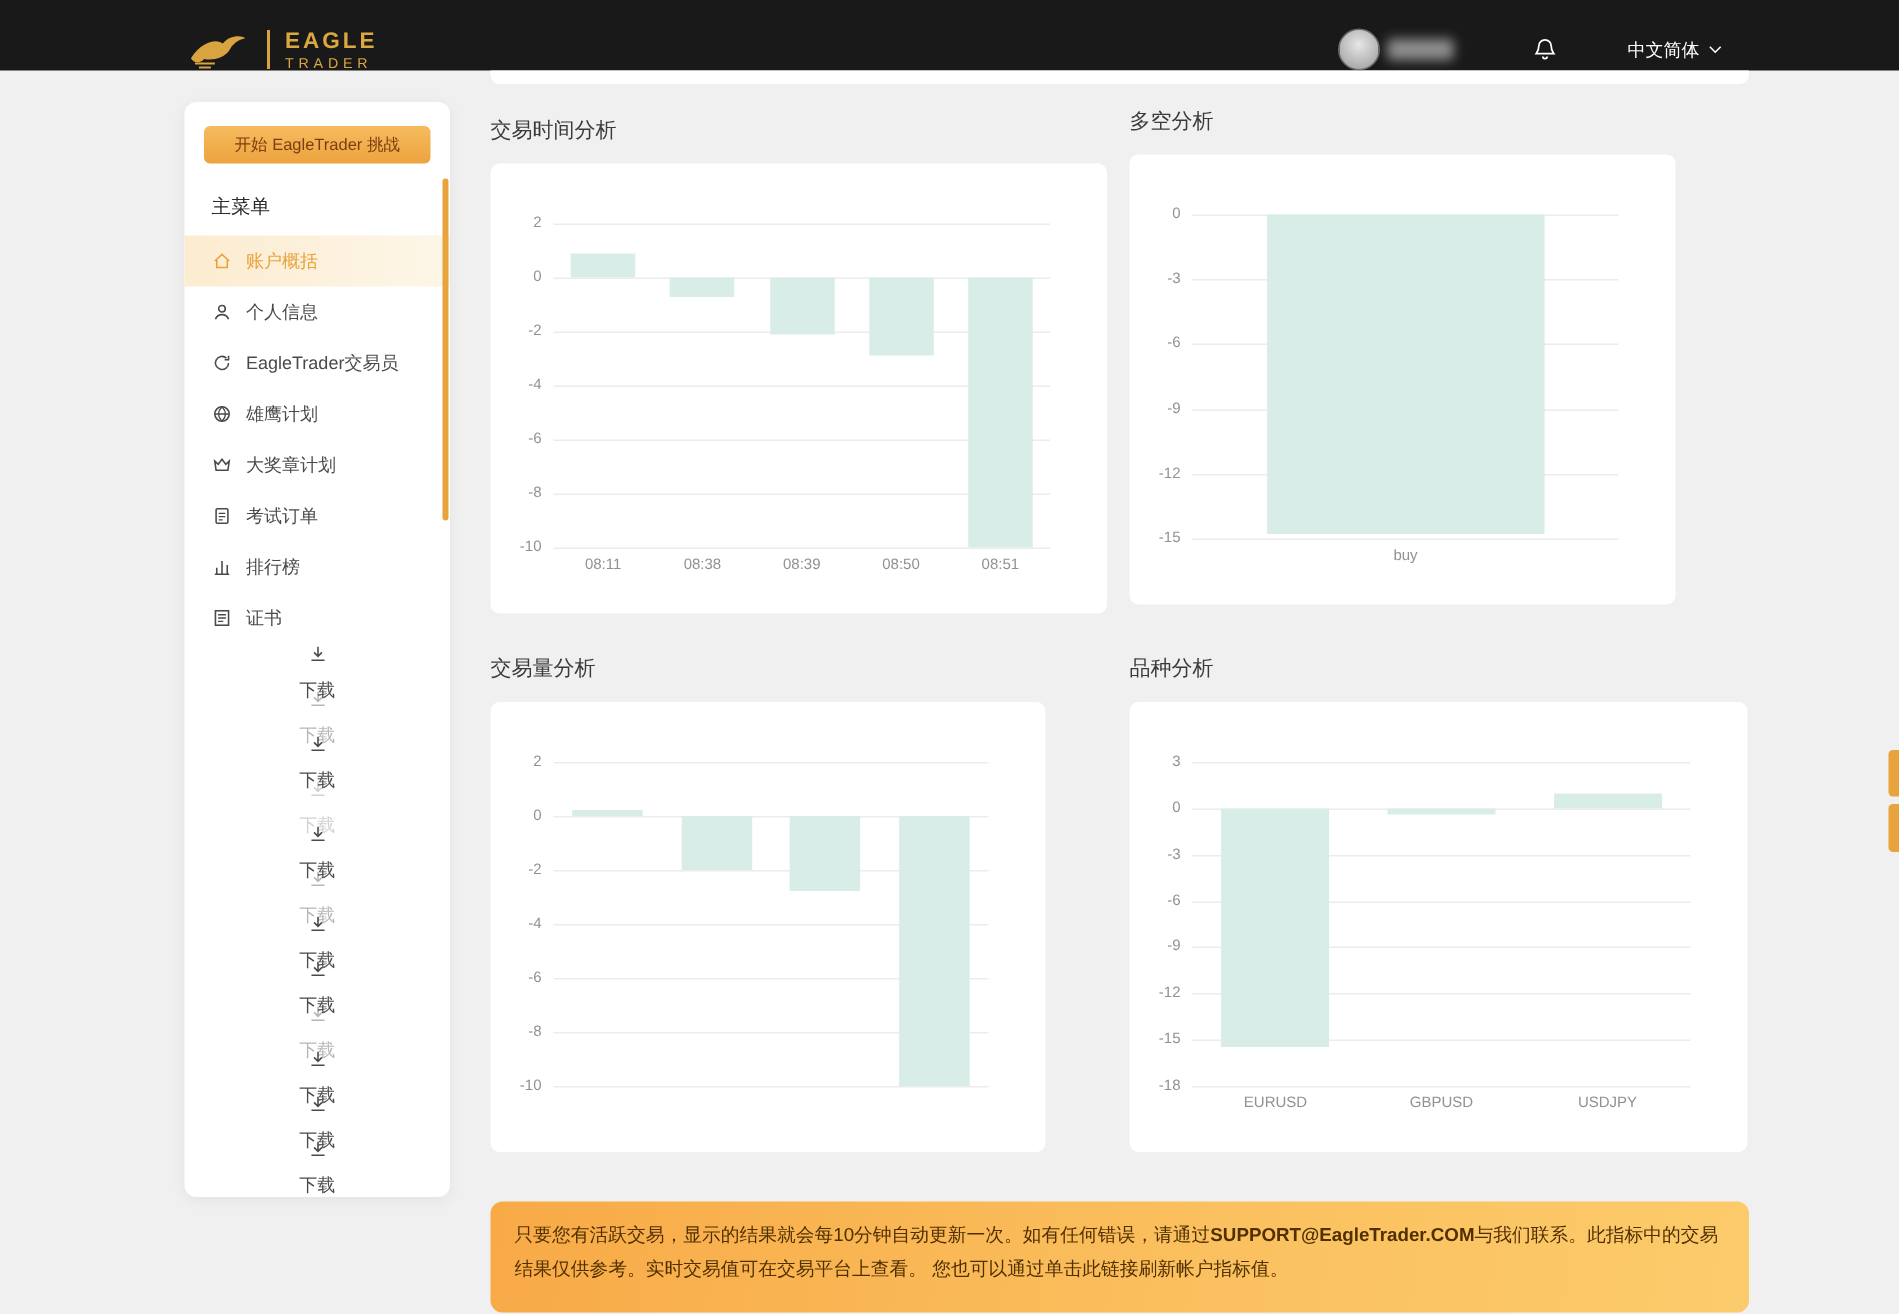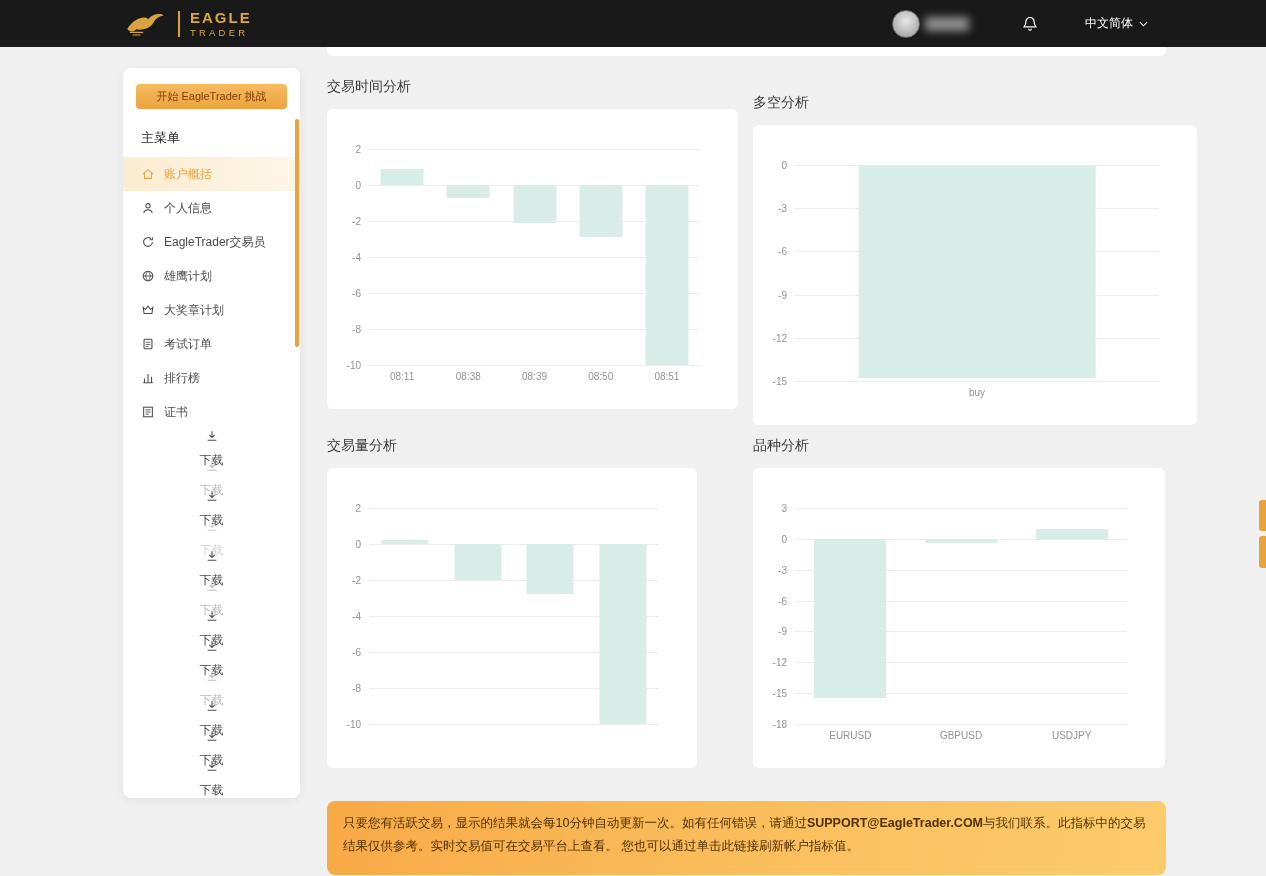--- a/index.html
+++ b/index.html
@@ -1,21 +1,21 @@
 <!DOCTYPE html>
 <html><head>
 <meta charset="utf-8">
 <style>
   * { box-sizing: border-box; margin: 0; padding: 0; }
   body { font-family: "Liberation Sans", sans-serif; background: #f0f0f0; }
   .page { position: relative; width: 1266px; height: 876px; background: #f0f0f0; overflow: hidden; }
 
   
   .header { position: absolute; top: 0; left: 0; width: 100%; height: 47px; background: #191919;
-            display: flex; align-items: center; justify-content: space-between; padding: 0 118px 0 122px; }
+            display: flex; align-items: flex-end; justify-content: space-between; padding: 0 118px 0 122px; }
   .brand { display: flex; align-items: center; gap: 10px; }
   .brand-divider { width: 2px; height: 26px; background: #d9a43f; }
   .brand-text { display: flex; flex-direction: column; line-height: 1; }
   .brand-line1 { color: #dca73f; font-weight: bold; font-size: 15px; letter-spacing: 2px; }
   .brand-line2 { color: #dca73f; font-size: 9.5px; letter-spacing: 3.2px; margin-top: 3px; }
   .header-right { display: flex; align-items: center; }
   .user { display: flex; align-items: center; gap: 5px; margin-right: 52px; cursor: pointer; }
   .avatar { width: 28px; height: 28px; border-radius: 50%; border: 1px solid #6a6a6a;
             background: radial-gradient(circle at 50% 38%, #e6e6e6, #989898); }
   .username-blur { width: 44px; height: 14px; background: #8f8f8f; border-radius: 2px; filter: blur(4px); }
@@ -271,21 +271,21 @@
             <div class="xtick" style="left: 10%;">08:11</div>
             <div class="xtick" style="left: 30%;">08:38</div>
             <div class="xtick" style="left: 50%;">08:39</div>
             <div class="xtick" style="left: 70%;">08:50</div>
             <div class="xtick" style="left: 90%;">08:51</div>
           </div>
       </div>
     </div>
   </section>
 
-  <section class="chart-section" style="left:753px; top:94px; width:444px;">
+  <section class="chart-section" style="left:753px; top:72px; width:364px;">
     <h3 class="chart-title">多空分析</h3>
     <div class="card">
       <div class="chart">
         <div class="yaxis">
             <div class="ytick" style="top: 0%;">0</div>
             <div class="ytick" style="top: 20%;">-3</div>
             <div class="ytick" style="top: 40%;">-6</div>
             <div class="ytick" style="top: 60%;">-9</div>
             <div class="ytick" style="top: 80%;">-12</div>
             <div class="ytick" style="top: 100%;">-15</div>

